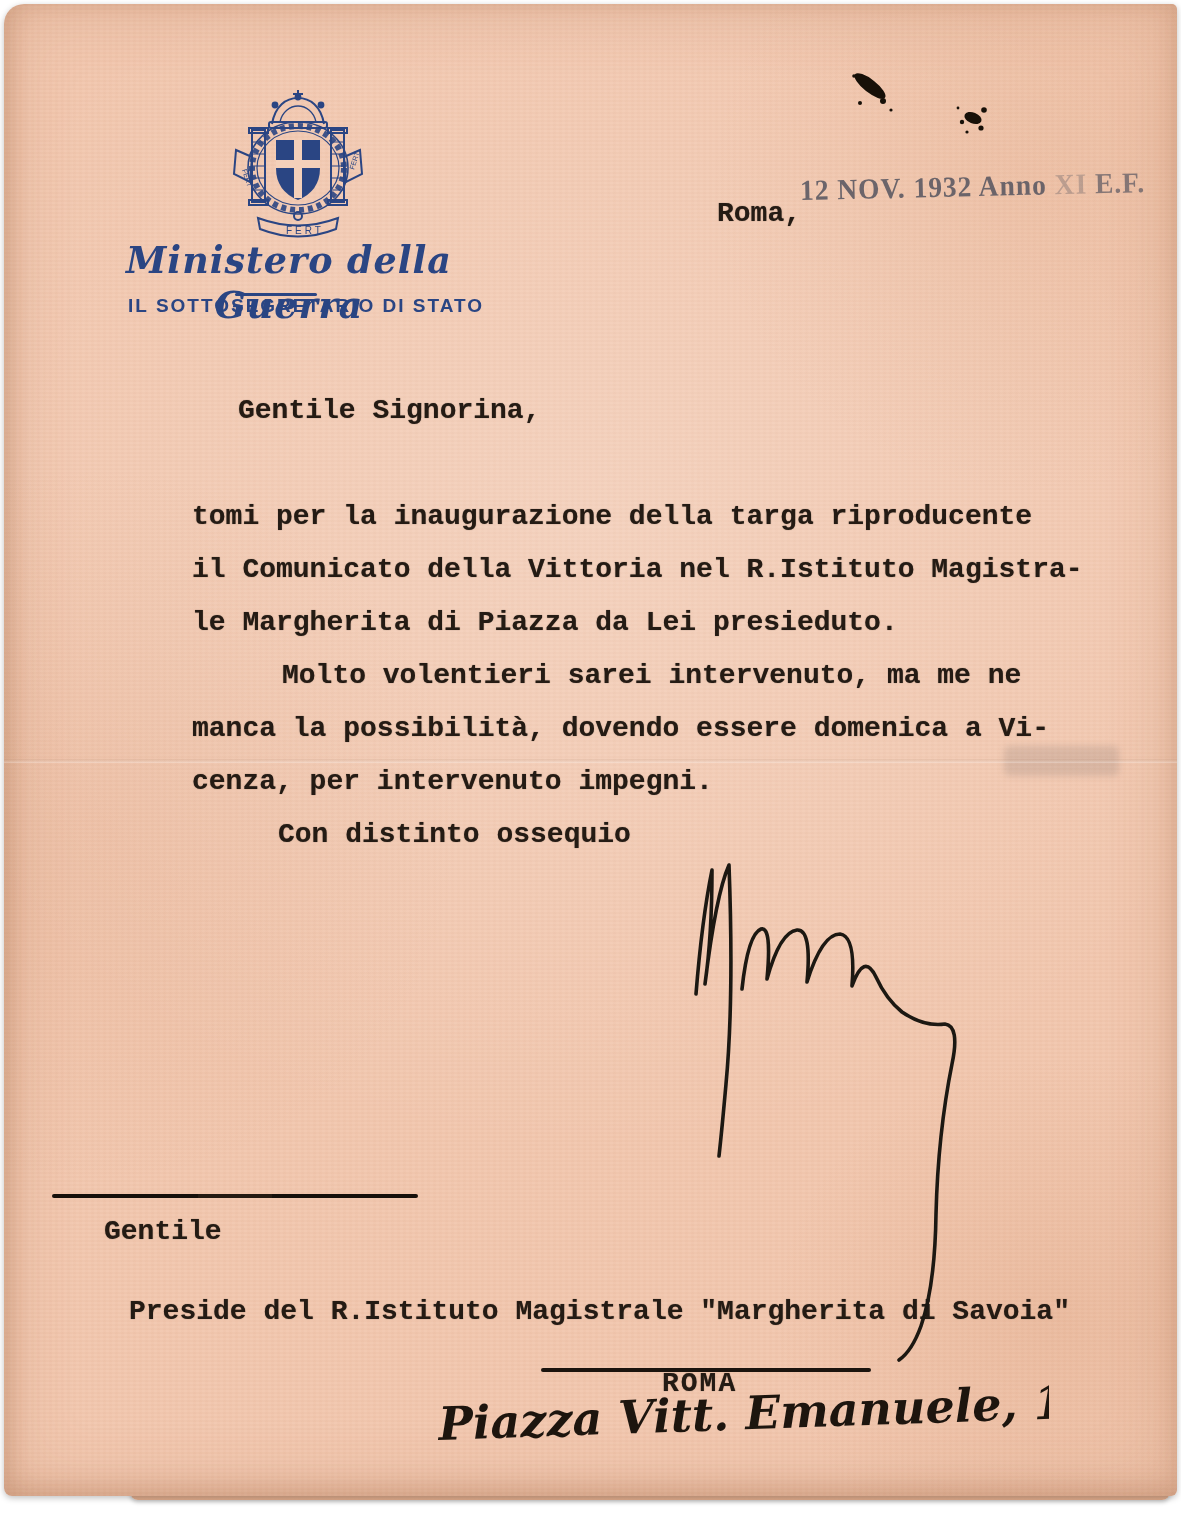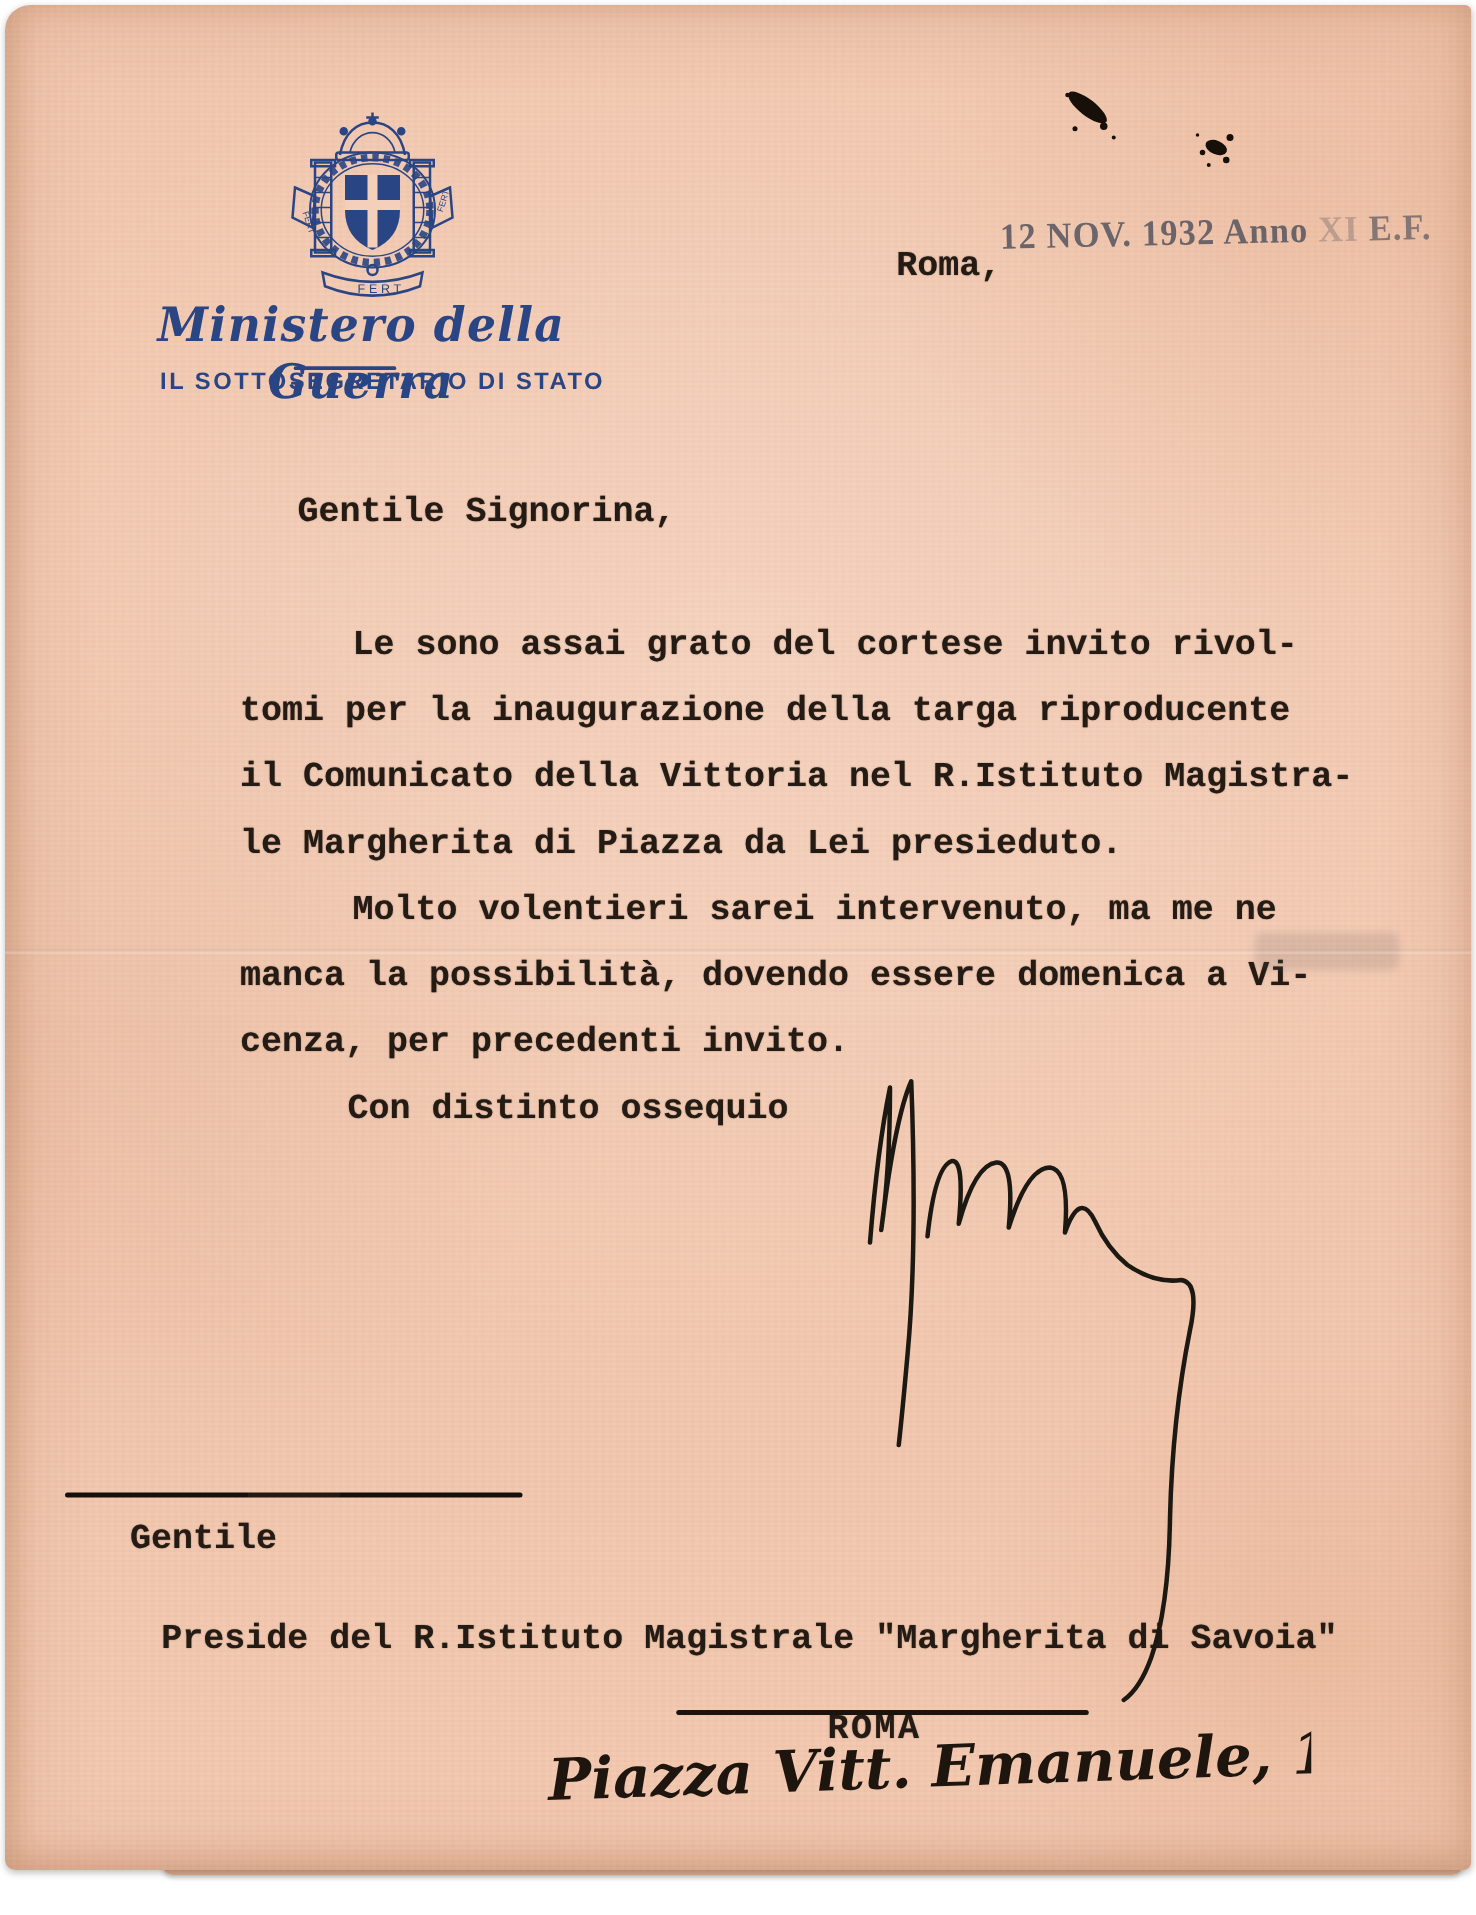--- a/index.html
+++ b/index.html
@@ -173,29 +173,28 @@
       <circle cx="124" cy="52" r="1.4"></circle>
     </g>
   </svg>
 
   <div class="typed dateline-city">Roma,</div>
   <div class="stamp"><span>12 NOV. 1932 Anno </span><span class="faded">XI</span><span class="mid"> E.F.</span></div>
 
   <div class="body-block">
     <div class="typeline salutation">Gentile Signorina,</div>
     <div>
-        <div class="typeline indent">Le sono assai grato del cortese invito rivol-</div>
         <div class="typeline">tomi per la inaugurazione della targa riproducente</div>
         <div class="typeline">il Comunicato della Vittoria nel R.Istituto Magistra-</div>
         <div class="typeline">le Margherita di Piazza da Lei presieduto.</div>
       </div>
     <div>
         <div class="typeline indent">Molto volentieri sarei intervenuto, ma me ne</div>
         <div class="typeline">manca la possibilità, dovendo essere domenica a Vi-</div>
-        <div class="typeline">cenza, per precedenti invito.</div>
+        <div class="typeline">cenza, per intervenuto impegni.</div>
       </div>
     <div class="typeline closing">Con distinto ossequio</div>
   </div>
 
   <div class="smudge"></div>
   <div class="crease" style="top:755px"></div>
 
   <svg class="signature-svg" width="340" height="530" viewBox="640 840 340 530">
     <g fill="none" stroke="#1c1812" stroke-width="3.6" stroke-linecap="round" stroke-linejoin="round">
       <path d="M692 990 Q698 915 708 866 Q708 932 701 980 Q712 890 725 861 Q730 995 722 1080 Q718 1125 715 1152"></path>

